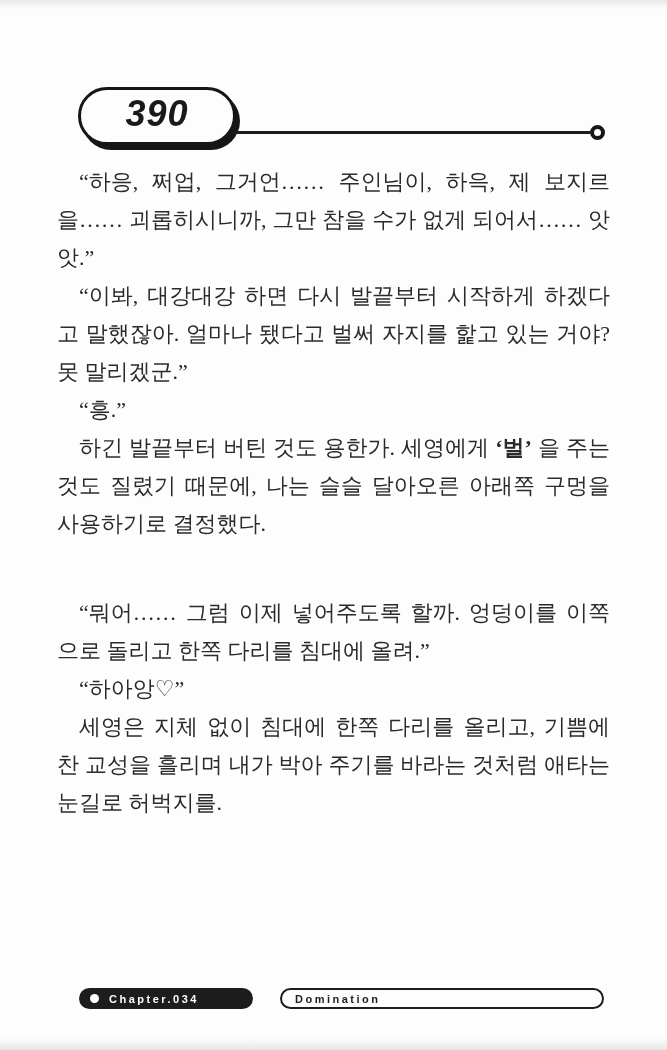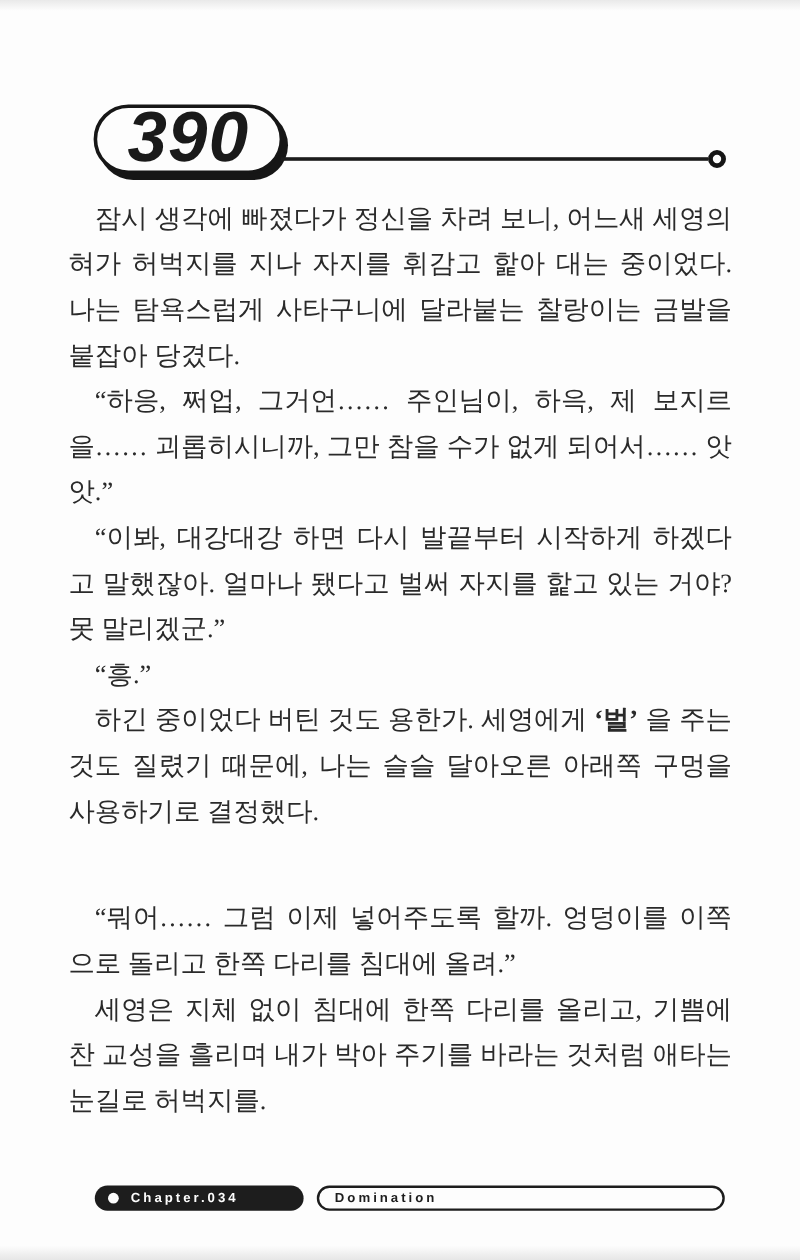--- a/index.html
+++ b/index.html
@@ -39,21 +39,21 @@
     border-radius: 30px;
     background: #fdfdfd;
     box-shadow: 4px 5px 0 0 #161616;
     display: flex;
     align-items: center;
     justify-content: center;
     margin-bottom: 1px;
   }
   .page-number-text {
     font-family: "Liberation Sans", "DejaVu Sans", sans-serif;
-    font-size: 59px;
+    font-size: 36px;
     font-weight: bold;
     font-style: italic;
     letter-spacing: 1px;
     color: #1a1a1a;
     transform: translateY(-2px);
   }
   .header-rule {
     flex: 1 1 auto;
     height: 3px;
     background: #1c1c1c;
@@ -93,21 +93,21 @@
   }
   
   .page-footer {
     position: absolute;
     top: 988px;
     left: 79px;
     right: 63px;
     height: 21px;
     display: flex;
     align-items: stretch;
-    gap: 11px;
+    gap: 27px;
     font-family: "Liberation Sans", "DejaVu Sans", sans-serif;
     text-align: center;
   }
   .chapter-badge {
     box-sizing: border-box;
     flex: 0 0 174px;
     background: #1d1d1d;
     border-radius: 11px;
     display: flex;
     align-items: center;
@@ -153,28 +153,28 @@
 
   <div class="page-header">
     <div class="page-number-badge">
       <span class="page-number-text">390</span>
     </div>
     <div class="header-rule"></div>
     <div class="rule-end-ring-icon"></div>
   </div>
 
   <div class="page-body">
-    <p>잠시 생각에 빠졌다가 정신을 차려 보니, 어느새 세영의 혀가 허벅지를 지나 자지를 휘감고 핥아 대는 중이었다. 나는 탐욕스럽게 사타구니에 달라붙는 찰랑이는 금발을 붙잡아 당겼다.</p>
     <p>“하응, 쩌업, 그거언…… 주인님이, 하윽, 제 보지르을…… 괴롭히시니까, 그만 참을 수가 없게 되어서…… 앗앗.”</p>
     <p>“이봐, 대강대강 하면 다시 발끝부터 시작하게 하겠다고 말했잖아. 얼마나 됐다고 벌써 자지를 핥고 있는 거야? 못 말리겠군.”</p>
     <p>“흥.”</p>
     <p>
-      <span>하긴 중이었다 버틴 것도 용한가. 세영에게 </span><span class="emph">‘벌’</span><span> 을 주는 것도 질렸기 때문에, 나는 슬슬 달아오른 아래쪽 구멍을 사용하기로 결정했다.</span>
+      <span>하긴 발끝부터 버틴 것도 용한가. 세영에게 </span><span class="emph">‘벌’</span><span> 을 주는 것도 질렸기 때문에, 나는 슬슬 달아오른 아래쪽 구멍을 사용하기로 결정했다.</span>
     </p>
     <p class="gap-before">“뭐어…… 그럼 이제 넣어주도록 할까. 엉덩이를 이쪽으로 돌리고 한쪽 다리를 침대에 올려.”</p>
+    <p>“하아앙♡”</p>
     <p>세영은 지체 없이 침대에 한쪽 다리를 올리고, 기쁨에 찬 교성을 흘리며 내가 박아 주기를 바라는 것처럼 애타는 눈길로 허벅지를.</p>
   </div>
 
   <div class="page-footer">
     <div class="chapter-badge">
       <span class="bullet-dot-icon"></span>
       <span class="chapter-label">Chapter.034</span>
     </div>
     <div class="title-badge">
       <span class="title-label">Domination</span>

